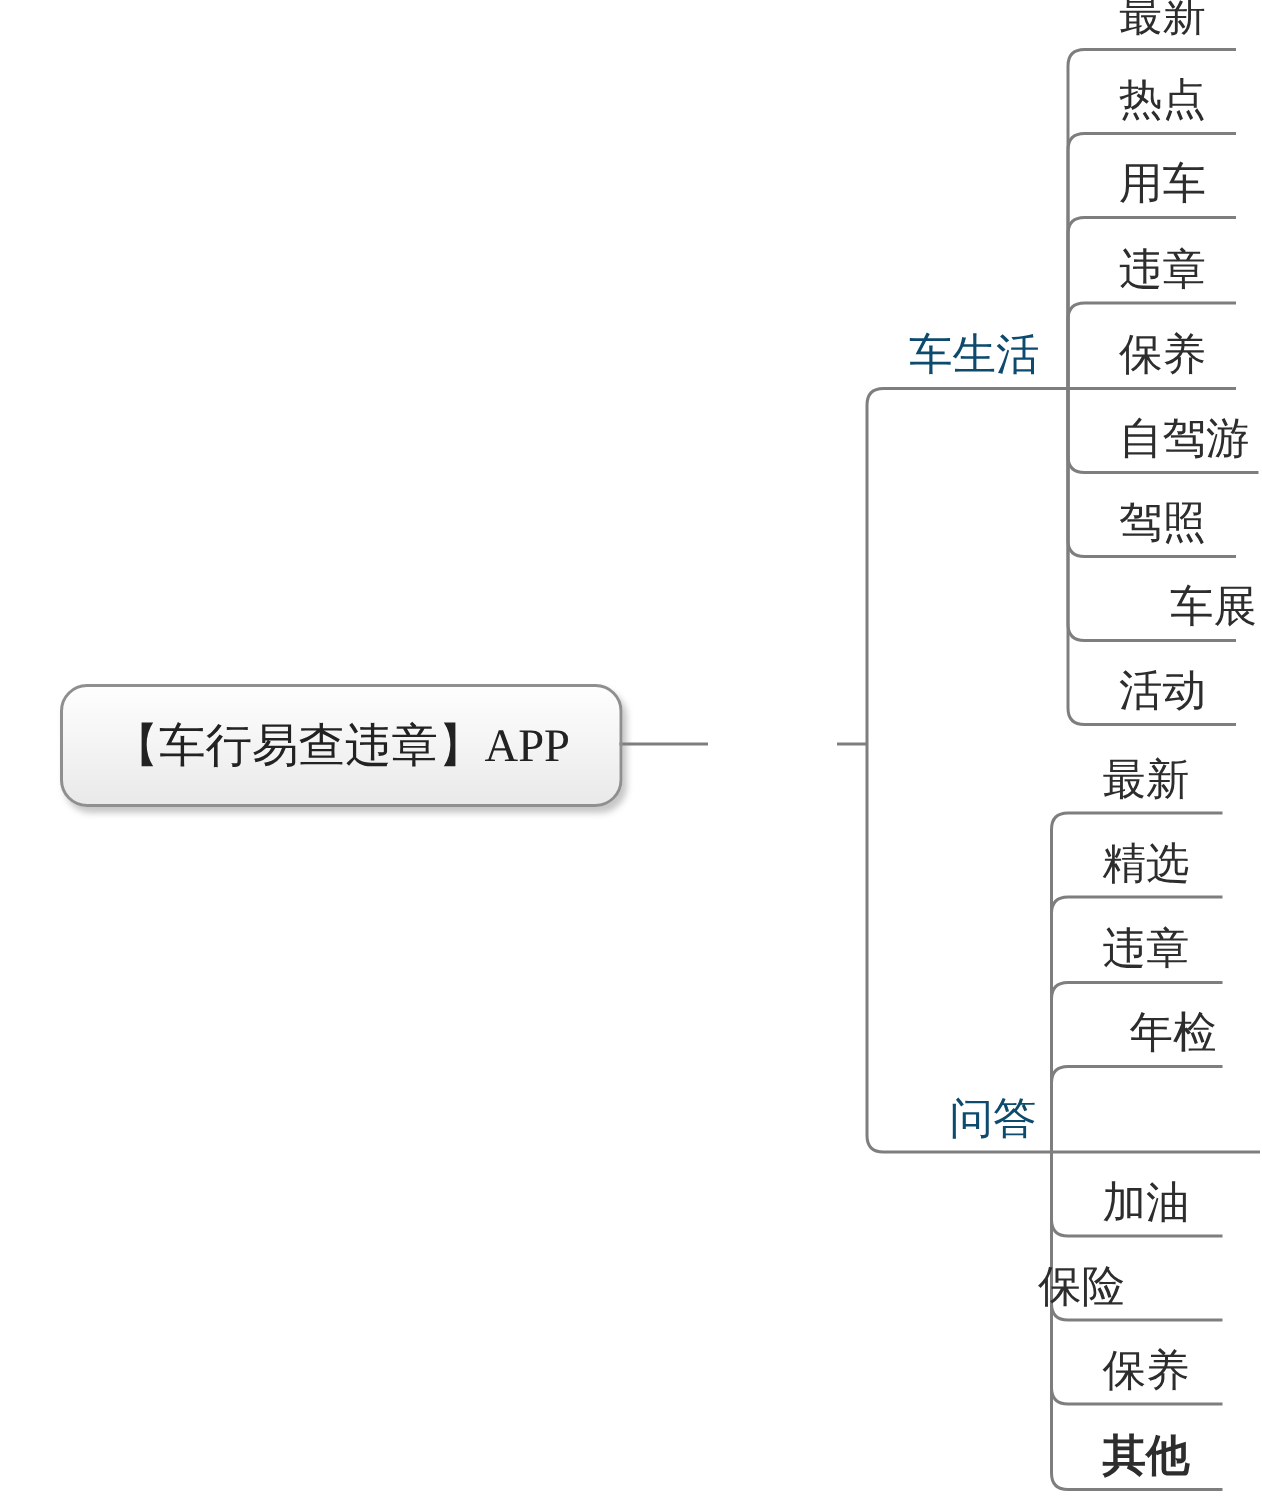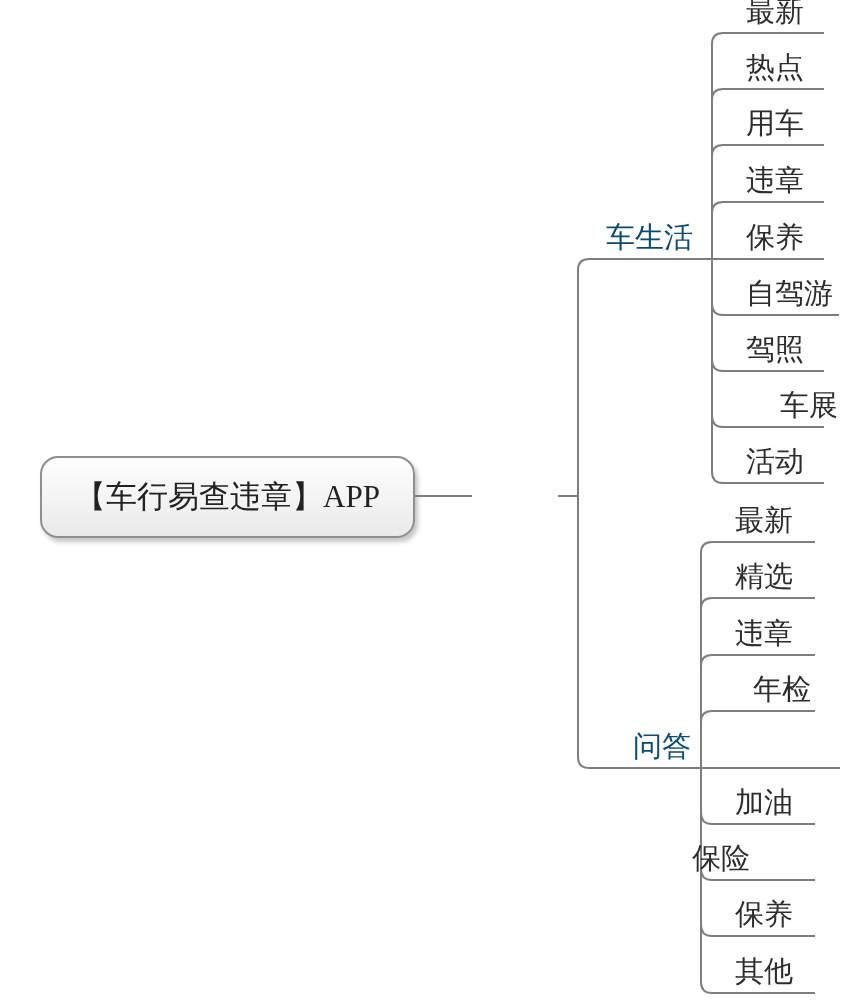--- a/index.html
+++ b/index.html
@@ -85,15 +85,15 @@
   <div class="label" style="left:780px;top:388px;">车展</div>
   <div class="label" style="left:746px;top:444px;">活动</div>
 
   <div class="label" style="left:735px;top:503px;">最新</div>
   <div class="label" style="left:735px;top:559px;">精选</div>
   <div class="label" style="left:735px;top:616px;">违章</div>
   <div class="label" style="left:711px;top:672px;margin-left:42px;">年检</div>
   <div class="label" style="left:735px;top:785px;">加油</div>
   <div class="label" style="left:692px;top:841px;">保险</div>
   <div class="label" style="left:735px;top:897px;">保养</div>
-  <div class="label" style="left:735px;top:954px;">其他</div>
+  <div class="label" style="left:735px;top:954px;font-weight:bold;">其他</div>
 
 </div>
 
 </body></html>

